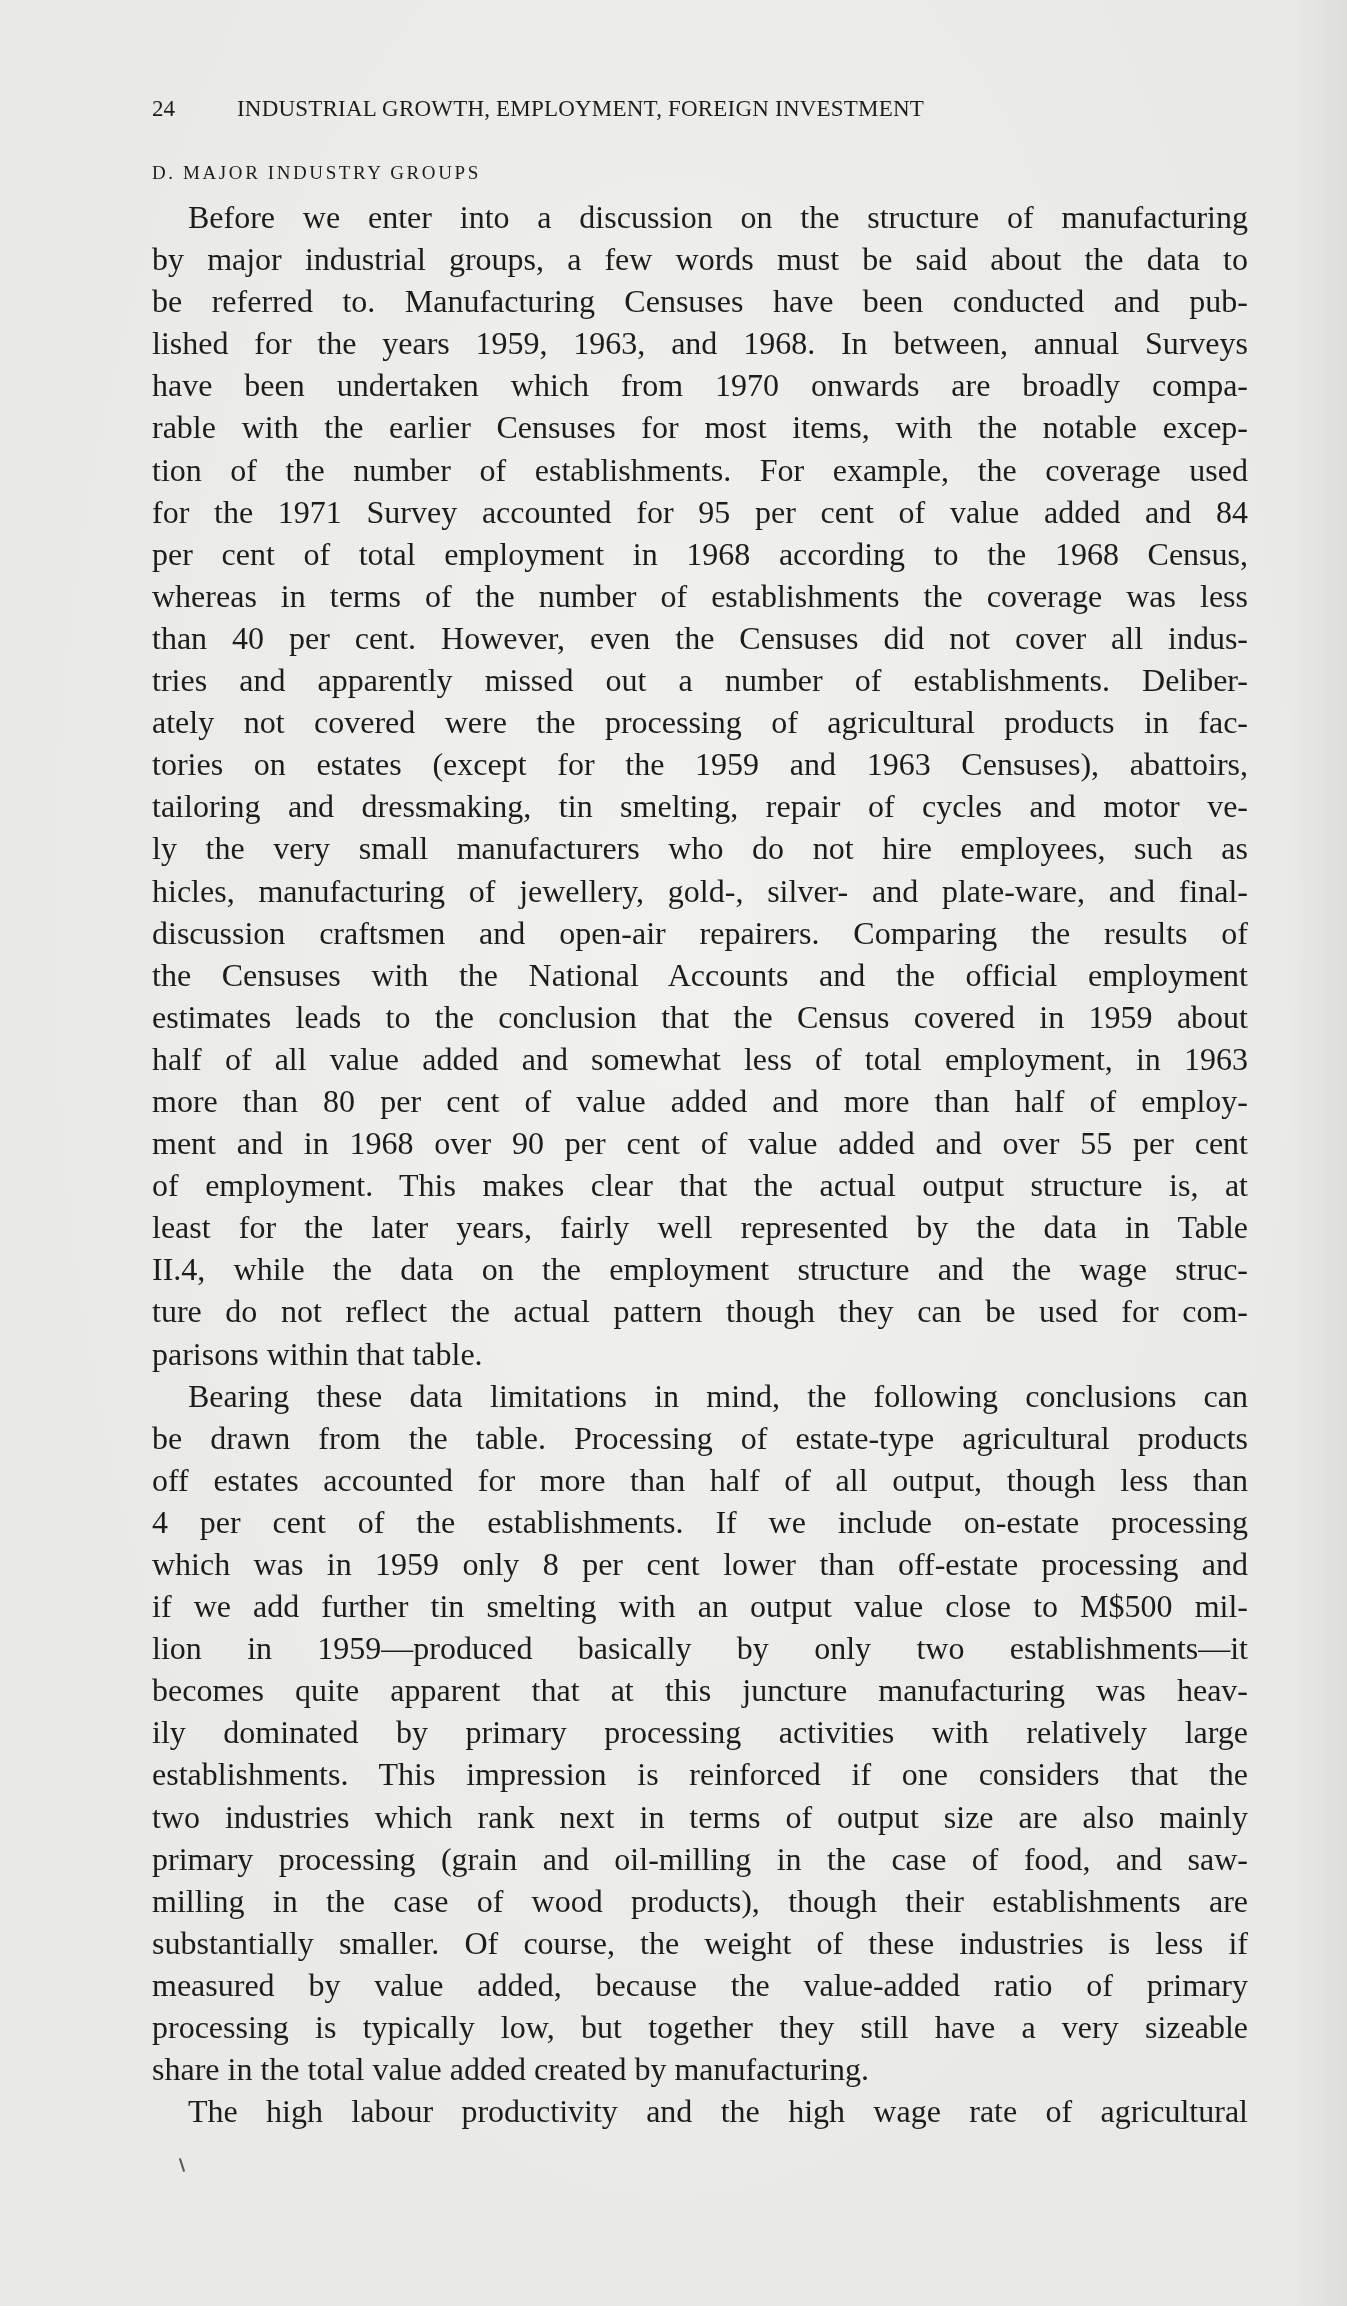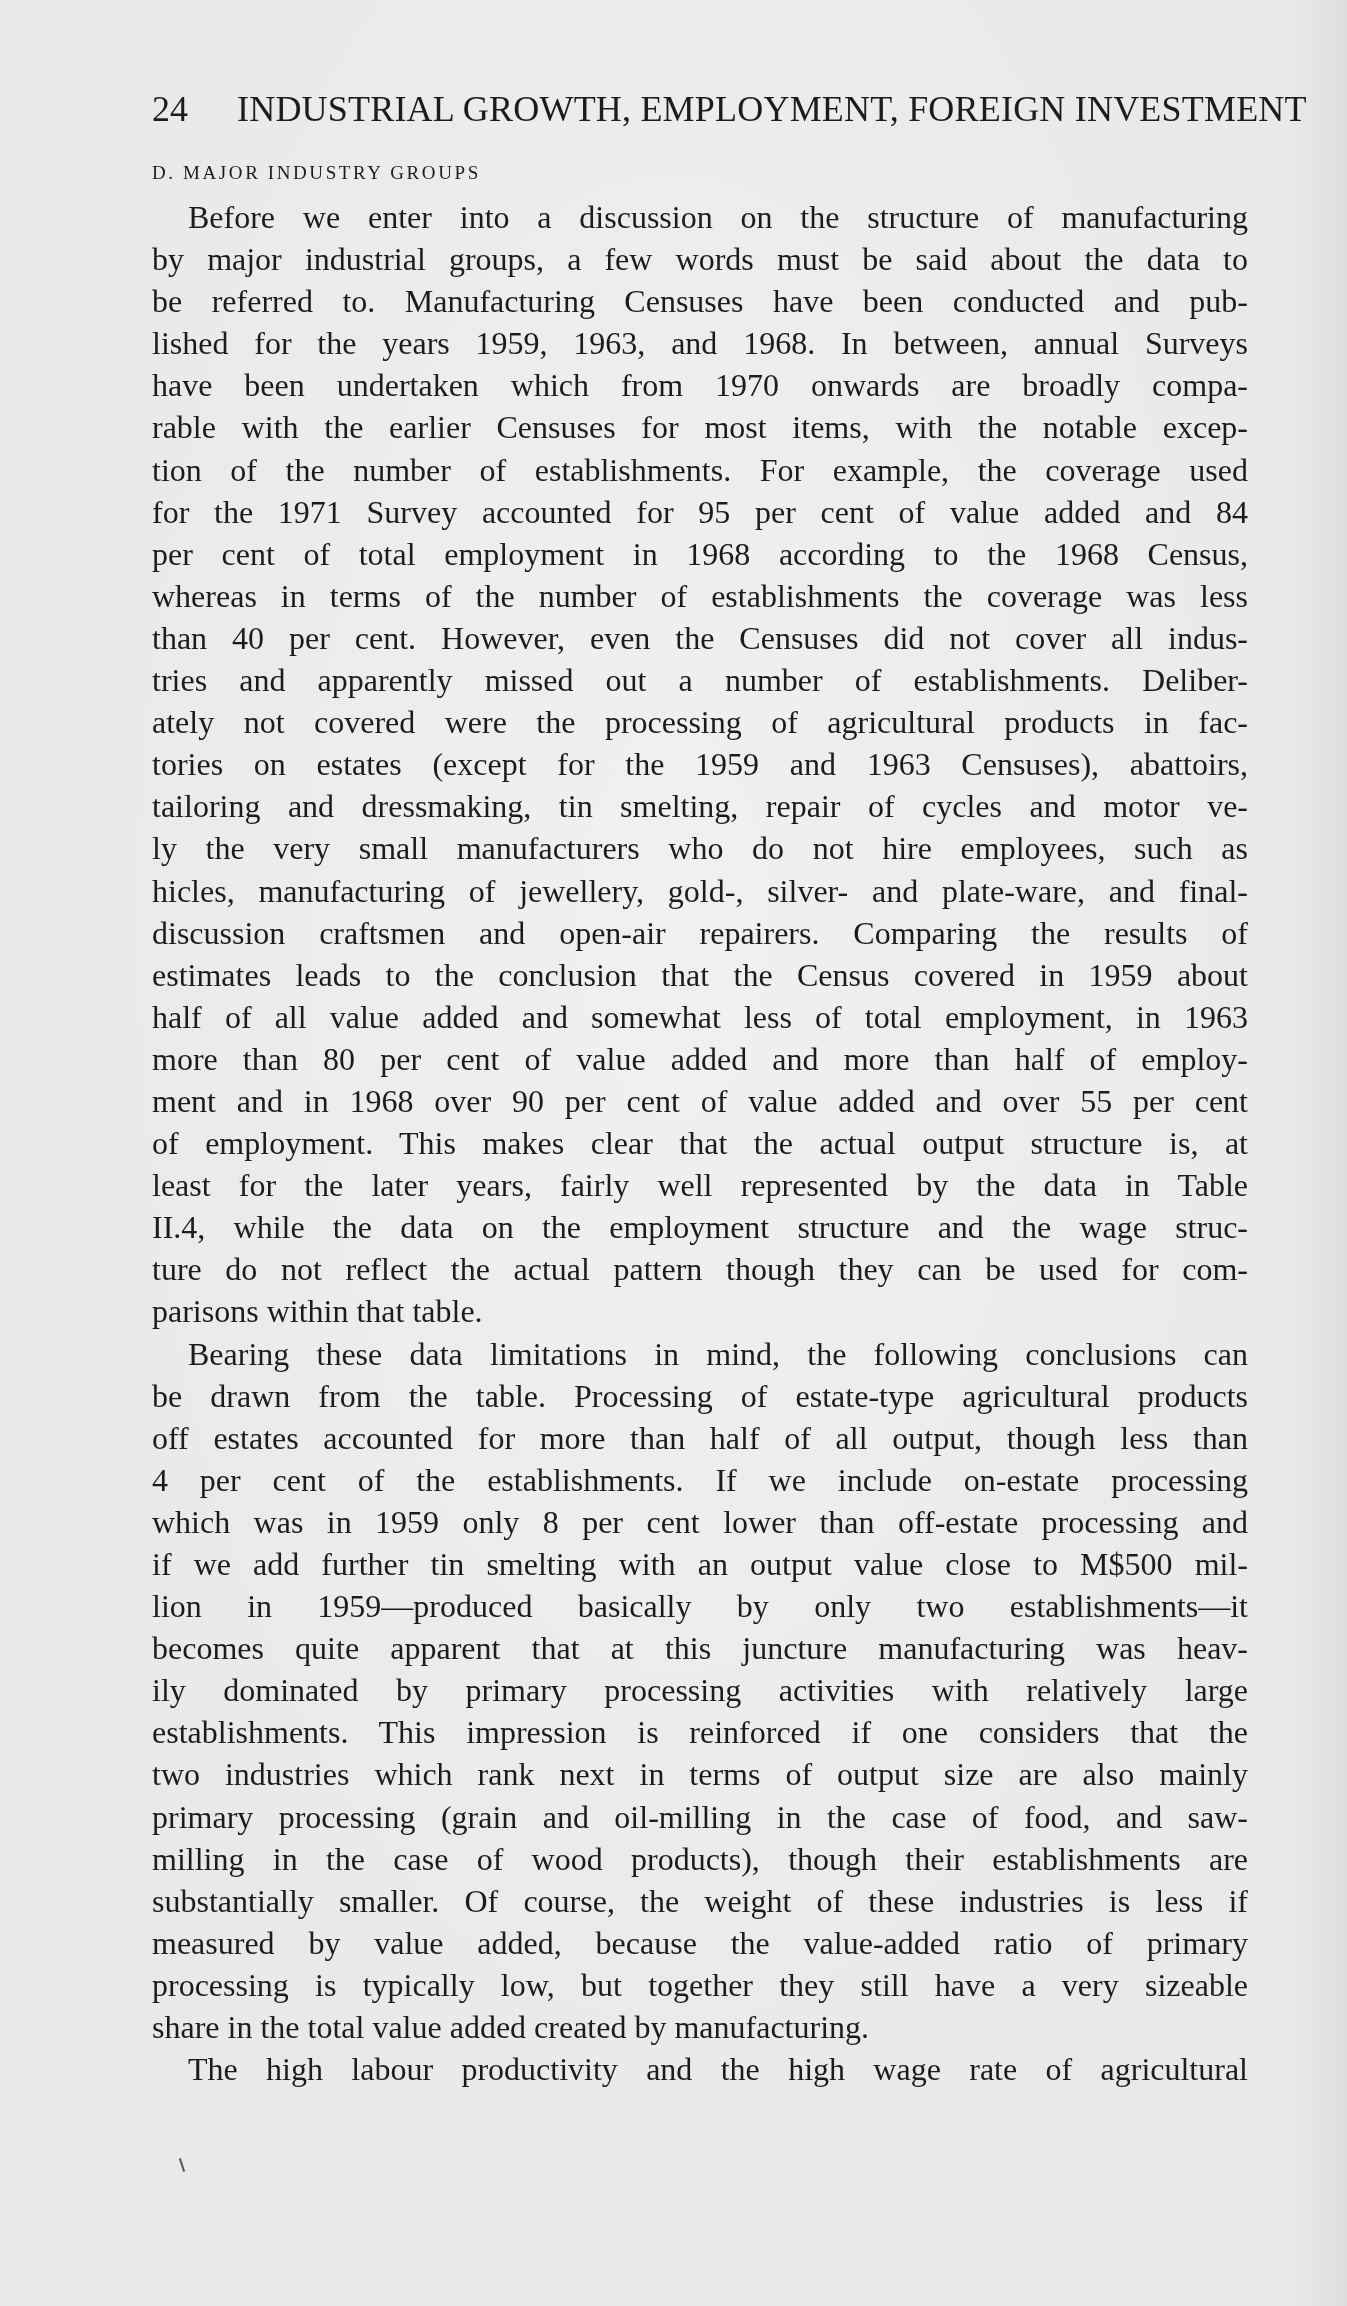--- a/index.html
+++ b/index.html
@@ -11,21 +11,21 @@
   }
   .page-shade {
     position: absolute; inset: 0;
     background:
       linear-gradient(to right, rgba(0,0,0,0.0) 0, rgba(0,0,0,0) 1290px, rgba(0,0,0,0.05) 1347px),
       radial-gradient(ellipse at 50% 40%, rgba(255,255,255,0.35), rgba(0,0,0,0) 70%);
     pointer-events: none;
   }
   .running-head {
     position: absolute; left: 152px; top: 92px; width: 1100px;
-    font-size: 36px; line-height: 34px; white-space: nowrap;
+    font-size: 23px; line-height: 34px; white-space: nowrap;
   }
   .running-head .folio { display: inline-block; width: 85px; }
   .running-head .title { letter-spacing: 0.2px; }
   .section-heading {
     position: absolute; left: 152px; top: 156px;
     font-size: 19px; line-height: 34px; letter-spacing: 2.6px; white-space: nowrap;
   }
   .body-text {
     position: absolute; left: 152px; top: 196px; width: 1096px;
     font-size: 32px;
@@ -67,20 +67,21 @@
     <span class="line">per cent of total employment in 1968 according to the 1968 Census,</span>
     <span class="line">whereas in terms of the number of establishments the coverage was less</span>
     <span class="line">than 40 per cent. However, even the Censuses did not cover all indus-</span>
     <span class="line">tries and apparently missed out a number of establishments. Deliber-</span>
     <span class="line">ately not covered were the processing of agricultural products in fac-</span>
     <span class="line">tories on estates (except for the 1959 and 1963 Censuses), abattoirs,</span>
     <span class="line">tailoring and dressmaking, tin smelting, repair of cycles and motor ve-</span>
     <span class="line">ly the very small manufacturers who do not hire employees, such as</span>
     <span class="line">hicles, manufacturing of jewellery, gold-, silver- and plate-ware, and final-</span>
     <span class="line">discussion craftsmen and open-air repairers. Comparing the results of</span>
+    <span class="line">the Censuses with the National Accounts and the official employment</span>
     <span class="line">estimates leads to the conclusion that the Census covered in 1959 about</span>
     <span class="line">half of all value added and somewhat less of total employment, in 1963</span>
     <span class="line">more than 80 per cent of value added and more than half of employ-</span>
     <span class="line">ment and in 1968 over 90 per cent of value added and over 55 per cent</span>
     <span class="line">of employment. This makes clear that the actual output structure is, at</span>
     <span class="line">least for the later years, fairly well represented by the data in Table</span>
     <span class="line">II.4, while the data on the employment structure and the wage struc-</span>
     <span class="line">ture do not reflect the actual pattern though they can be used for com-</span>
     <span class="line last">parisons within that table.</span>
   </div>

